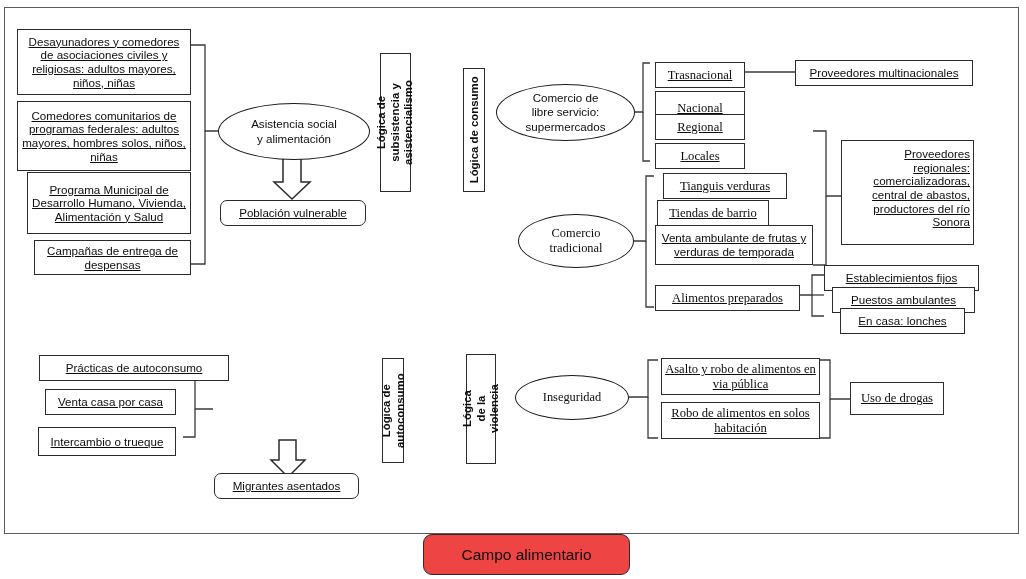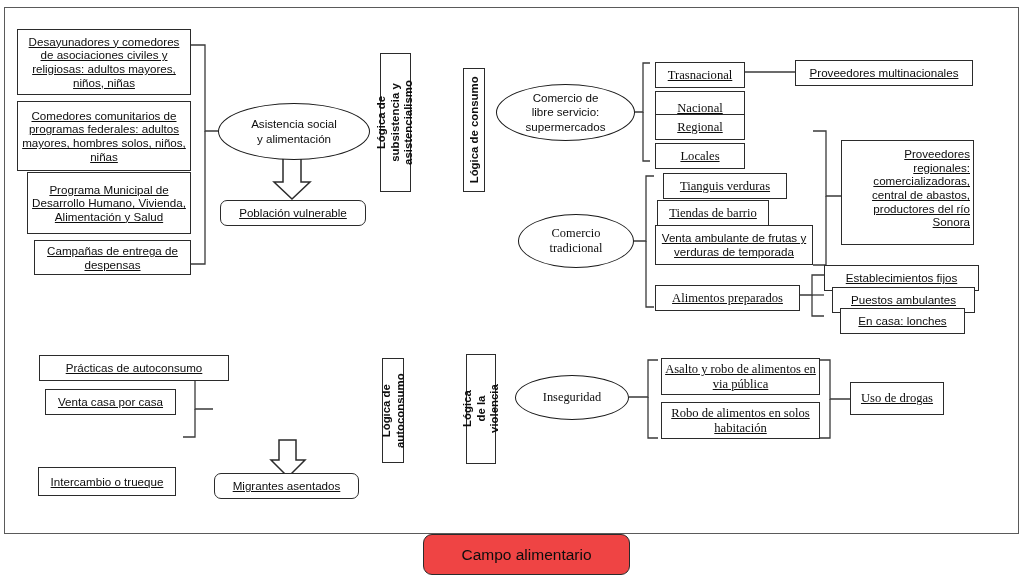--- a/index.html
+++ b/index.html
@@ -186,21 +186,21 @@
   <div class="box serif" style="left:655px; top:285px; width:145px; height:20px;">Alimentos preparados</div>
 
   <div class="box left" style="left:841px; top:140px; width:133px; height:105px; align-items:flex-start; padding-top:6px;text-align:right;">Proveedores regionales: comercializadoras, central de abastos, productores del río Sonora</div>
 
   <div class="box" style="left:824px; top:265px; width:155px; height:20px;">Establecimientos fijos</div>
   <div class="box" style="left:832px; top:287px; width:143px; height:20px;">Puestos ambulantes</div>
   <div class="box" style="left:840px; top:308px; width:125px; height:18px;">En casa: lonches</div>
 
   <div class="box" style="left:39px; top:355px; width:190px; height:21px;">Prácticas de autoconsumo</div>
   <div class="box" style="left:45px; top:389px; width:131px; height:21px;">Venta casa por casa</div>
-  <div class="box" style="left:38px; top:427px; width:138px; height:29px;margin-top:40px;">Intercambio o trueque</div>
+  <div class="box" style="left:38px; top:427px; width:138px; height:29px;">Intercambio o trueque</div>
 
 
   <div class="box rounded" style="left:214px; top:473px; width:145px; height:22px;">Migrantes asentados</div>
 
   <div class="vlabel" style="left:382px; top:358px; width:22px; height:105px;">
     <span style="white-space:normal; width:100px;">Lógica de autoconsumo</span>
   </div>
 
   <div class="vlabel" style="left:466px; top:354px; width:30px; height:110px;">
     <span style="white-space:normal; width:104px;">Lógica de la violencia</span>

